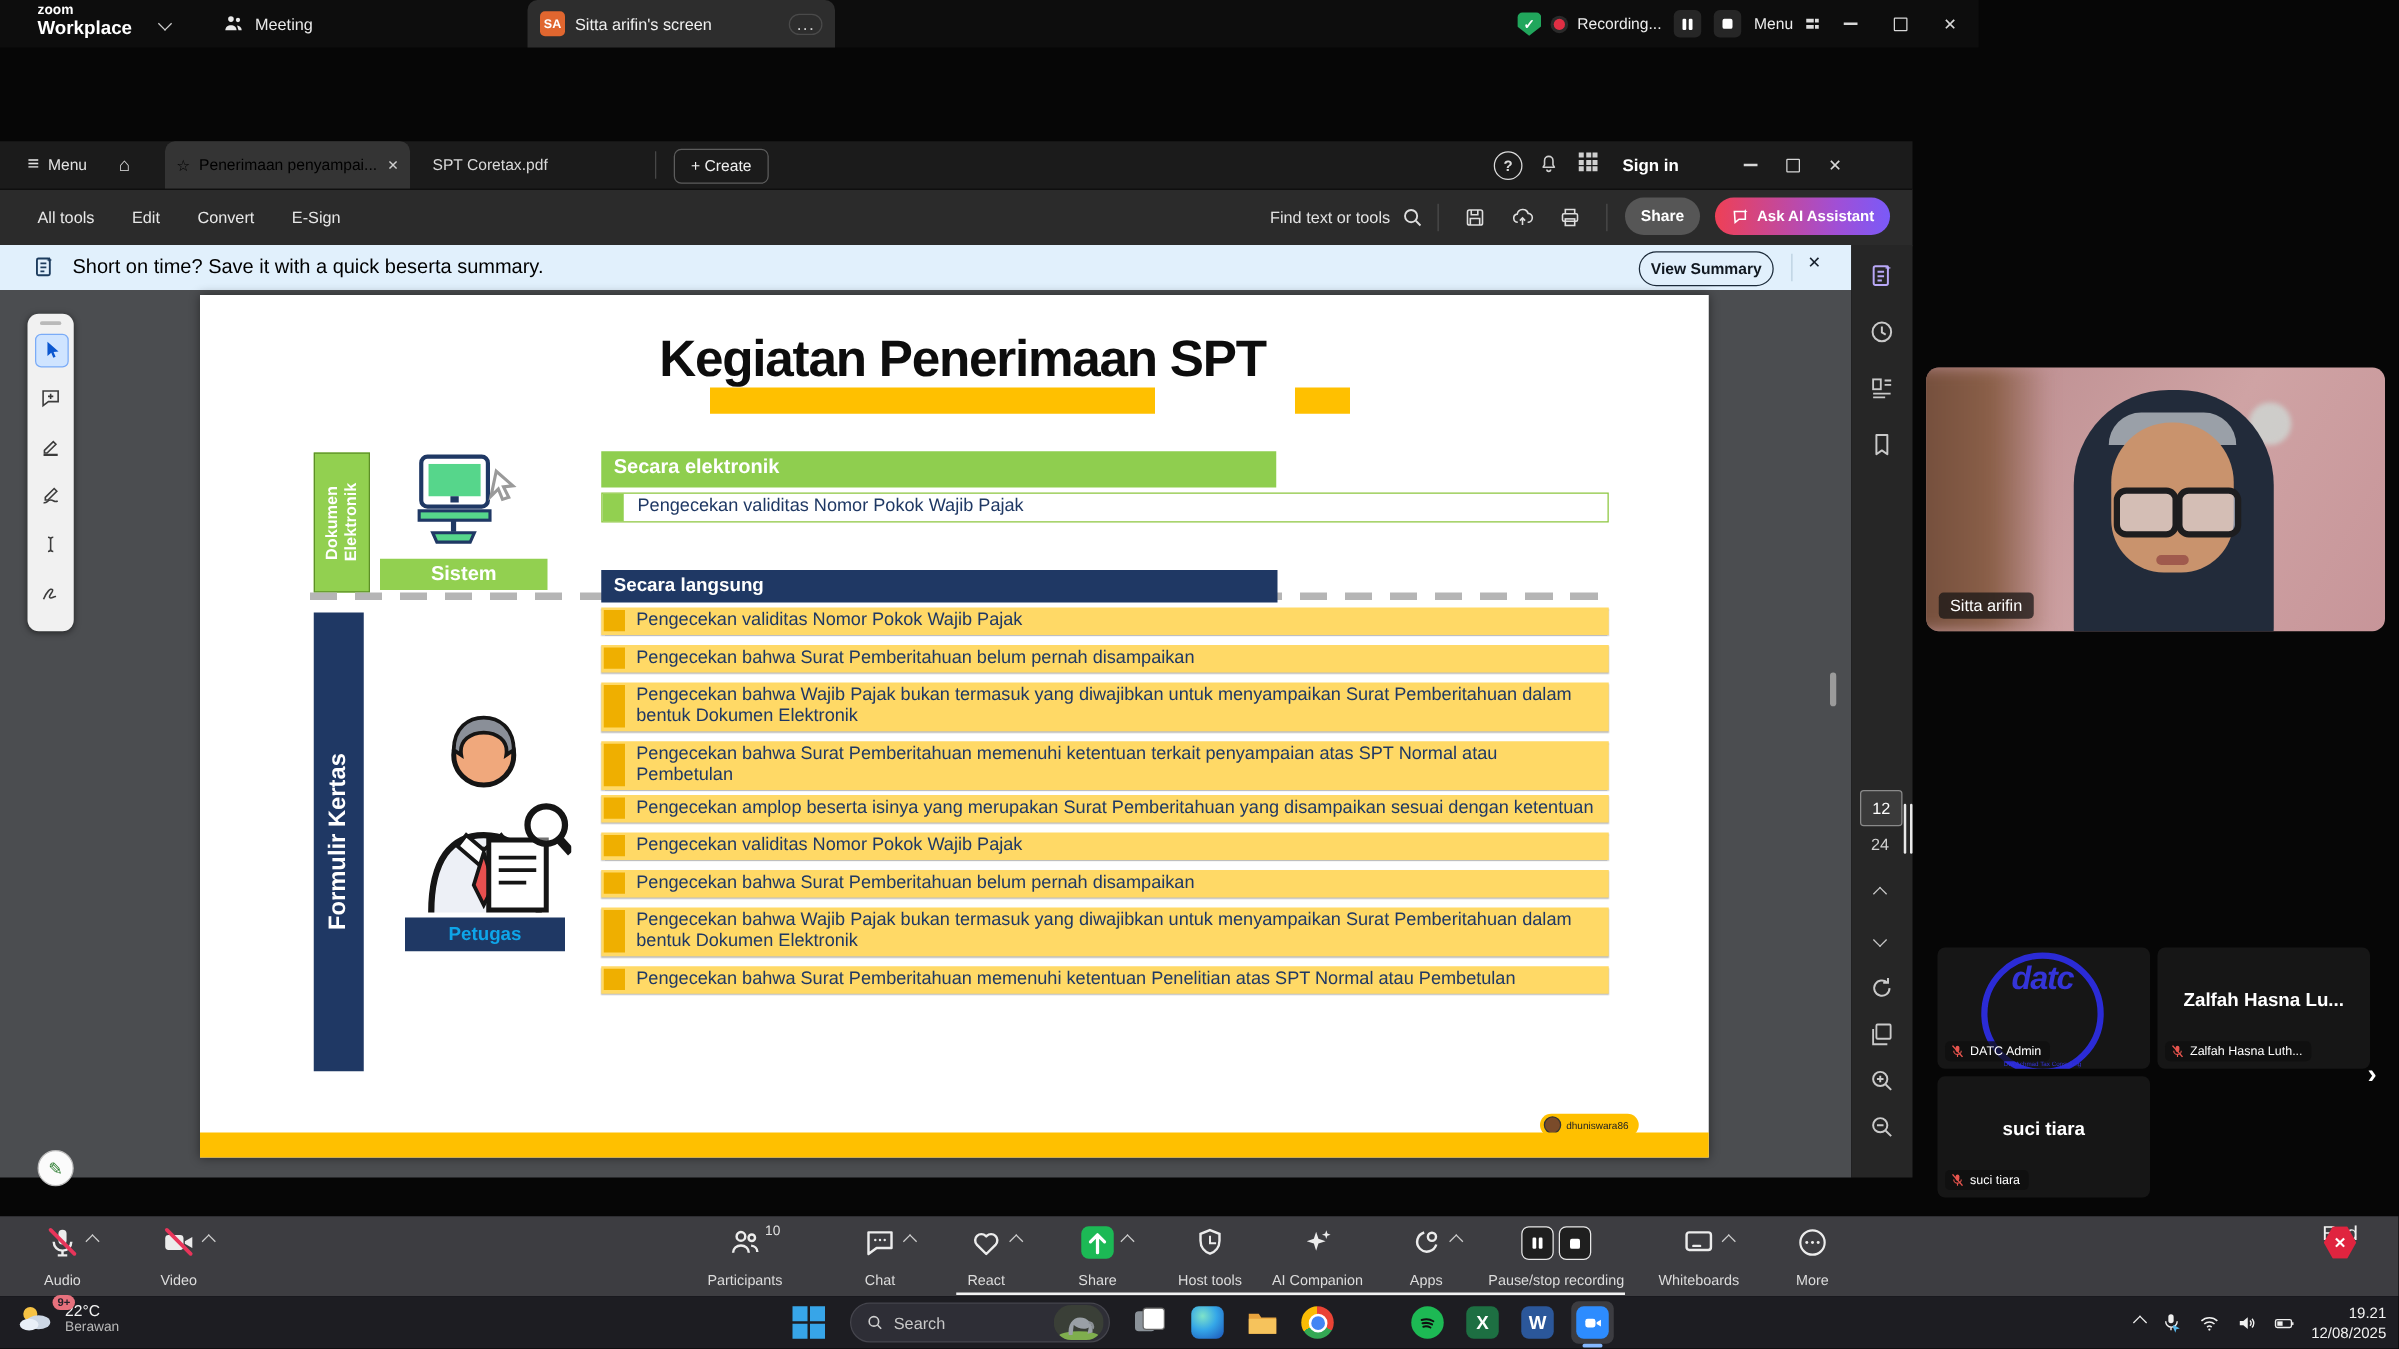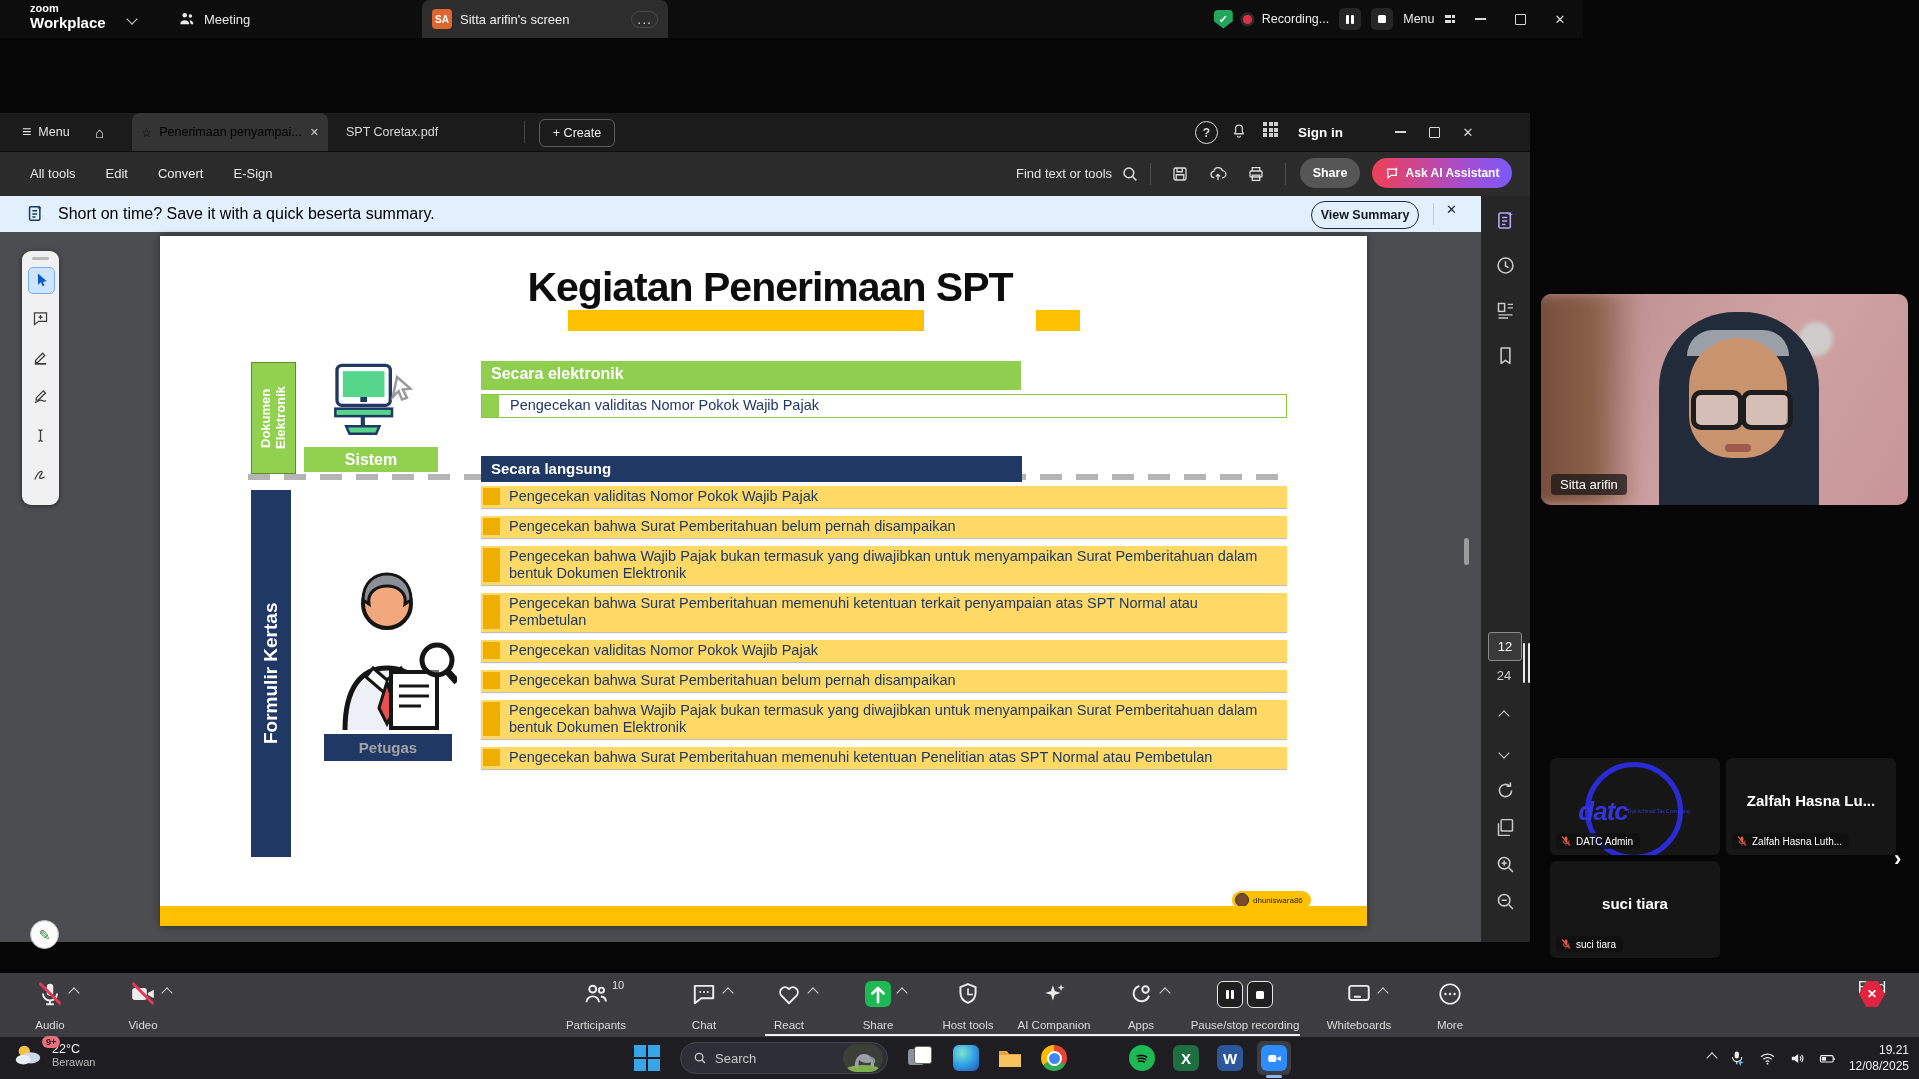--- a/index.html
+++ b/index.html
@@ -81,21 +81,21 @@
   #title-hl{left:408px;top:74px;width:356px;height:21px;background:#ffc000}
   #title-hl2{left:876px;top:74px;width:44px;height:21px;background:#ffc000}
   #slide-title{left:300px;top:28px;width:620px;text-align:center;font-size:41px;font-weight:800;color:#0d0d0d;letter-spacing:-1px}
   .vlabel{writing-mode:vertical-rl;transform:rotate(180deg);color:#fff;display:flex;align-items:center;justify-content:center;text-align:center}
   #dok-el{left:91px;top:126px;width:43px;height:110px;background:#92d050;border:1px solid #5d8f27;font-size:13px;font-weight:700;line-height:1.15}
   #form-k{left:91px;top:254px;width:40px;height:367px;background:#1f3864;font-size:19px;font-weight:600}
   #comp-ico{left:162px;top:126px;width:100px;height:84px}
   #sistem{left:144px;top:211px;width:134px;height:25px;background:#92d050;color:#fff;font-size:16px;font-weight:600;justify-content:center}
   #dashline{left:88px;top:238px;width:1042px;height:6px;background:repeating-linear-gradient(90deg,#b5b5b5 0 22px,transparent 22px 36px)}
   #person-ico{left:165px;top:328px;width:132px;height:172px}
-  #petugas{left:164px;top:498px;width:128px;height:27px;background:#1f3864;color:#a3a3a3;font-size:15px;font-weight:700;justify-content:center}
+  #petugas{left:164px;top:498px;width:128px;height:27px;background:#1f3864;color:#0ea5e9;font-size:15px;font-weight:700;justify-content:center}
   #credit{left:1072px;top:655px;height:18px;border-radius:9px;background:#ffc000;padding:0 8px 0 3px;gap:4px}
   #credit .av{width:12px;height:12px;border-radius:50%;background:#7a4b2a;border:1px solid #333}
   #credit .t{font-size:8px;color:#222}
   #footbar{left:0;top:670px;width:1207px;height:20px;background:#ffc000}
   #slide-sections{left:321px;top:125px;width:806px}
   .hd{color:#fff;font-weight:700;box-sizing:border-box;padding:4px 10px}
   .hd.green{background:#8fce4f;height:29px;font-size:16px}
   .hd.navy{background:#1f3864;height:26px;font-size:15px}
   .item{position:relative;box-sizing:border-box;padding:2px 8px 3px 28px;font-size:14.5px;line-height:17px;color:#1f3864}
   .item .sq{position:absolute;left:2px;top:2px;bottom:3px;width:17px}
@@ -127,21 +127,21 @@
   #vt-mouth{left:184px;top:150px;width:26px;height:8px;border-radius:4px;background:#a05a4d}
   #vt-name{left:10px;bottom:10px;background:rgba(20,20,20,.72);color:#fff;font-size:13px;padding:3px 9px;border-radius:4px}
 
   
   #gallery{left:1550px;top:758px;width:346px;height:200px;display:grid;grid-template-columns:170px 170px;grid-template-rows:97px 97px;gap:6px}
   .tile{position:relative;background:#161616;border-radius:6px;overflow:hidden}
   .tile .cname{position:absolute;left:0;right:0;top:34px;text-align:center;color:#fff;font-weight:700;font-size:15px}
   .tile .pill{position:absolute;left:6px;bottom:6px;background:rgba(15,15,15,.75);border-radius:4px;color:#fff;font-size:10px;padding:2px 7px 2px 4px;display:flex;align-items:flex-end;gap:4px}
   .pill svg{width:12px;height:12px}
   .tile.blank{background:#f2f2f2}
-  .datc-logo{position:absolute;left:35px;top:4px;width:88px;height:88px;border-radius:50%;border:5px solid #2b2bd6;display:flex;flex-direction:row;align-items:center;justify-content:center}
+  .datc-logo{position:absolute;left:35px;top:4px;width:88px;height:88px;border-radius:50%;border:5px solid #2b2bd6;display:flex;flex-direction:column;align-items:center;justify-content:space-between}
   .datc-logo .dt{color:#3434d8;font-size:26px;font-weight:700;font-style:italic;letter-spacing:-1px}
   .datc-logo .dc{color:#3434d8;font-size:5px;white-space:nowrap}
   #gchev{left:1894px;top:846px;width:18px;height:26px;color:#fff;font-size:22px;font-weight:700}
 
   
   #ztoolbar{left:0;top:973px;width:1919px;height:64px;background:#3d3d41}
   .zbtn{position:absolute;top:6px;height:52px;color:#e8e8e8;text-align:center}
   .zbtn .lab{position:absolute;left:0;right:0;bottom:0;font-size:11.5px;color:#dcdcdc;white-space:nowrap}
   .zicon{position:absolute;left:50%;transform:translateX(-50%);top:2px;width:26px;height:26px;color:#ececec}
   .zicon svg{width:100%;height:100%}
@@ -379,20 +379,21 @@
     <div id="petugas" class="r flex">Petugas</div>
 
     <div id="slide-sections" class="r">
         <div class="hd green" style="width: 540px; margin-top: 0px;">Secara elektronik</div>
         <div class="item green" style="margin-top: 4px;"><span class="sq"></span><span>Pengecekan validitas Nomor Pokok Wajib Pajak</span></div>
         <div class="hd navy" style="width: 541px; margin-top: 38px;">Secara langsung</div>
         <div class="item navy" style="margin-top: 4px;"><span class="sq"></span><span>Pengecekan validitas Nomor Pokok Wajib Pajak</span></div>
         <div class="item navy" style="margin-top: 8px;"><span class="sq"></span><span>Pengecekan bahwa Surat Pemberitahuan belum pernah disampaikan</span></div>
         <div class="item navy" style="margin-top: 8px;"><span class="sq"></span><span>Pengecekan bahwa Wajib Pajak bukan termasuk yang diwajibkan untuk menyampaikan Surat Pemberitahuan dalam bentuk Dokumen Elektronik</span></div>
         <div class="item navy" style="margin-top: 8px;"><span class="sq"></span><span>Pengecekan  bahwa Surat Pemberitahuan memenuhi ketentuan terkait penyampaian atas SPT Normal atau Pembetulan</span></div>
+        <div class="item navy" style="margin-top: 4px;"><span class="sq"></span><span>Pengecekan amplop beserta isinya yang merupakan Surat Pemberitahuan yang disampaikan sesuai dengan ketentuan</span></div>
         <div class="item navy" style="margin-top: 8px;"><span class="sq"></span><span>Pengecekan validitas Nomor Pokok Wajib Pajak</span></div>
         <div class="item navy" style="margin-top: 8px;"><span class="sq"></span><span>Pengecekan bahwa Surat Pemberitahuan belum pernah disampaikan</span></div>
         <div class="item navy" style="margin-top: 8px;"><span class="sq"></span><span>Pengecekan bahwa Wajib Pajak bukan termasuk yang diwajibkan untuk menyampaikan Surat Pemberitahuan dalam bentuk Dokumen Elektronik</span></div>
         <div class="item navy" style="margin-top: 8px;"><span class="sq"></span><span>Pengecekan bahwa Surat Pemberitahuan memenuhi ketentuan Penelitian atas SPT Normal atau Pembetulan</span></div>
       </div>
 
     <div id="credit" class="r flex">
       <span class="av"></span>
       <span class="t">dhuniswara86</span>
     </div>

